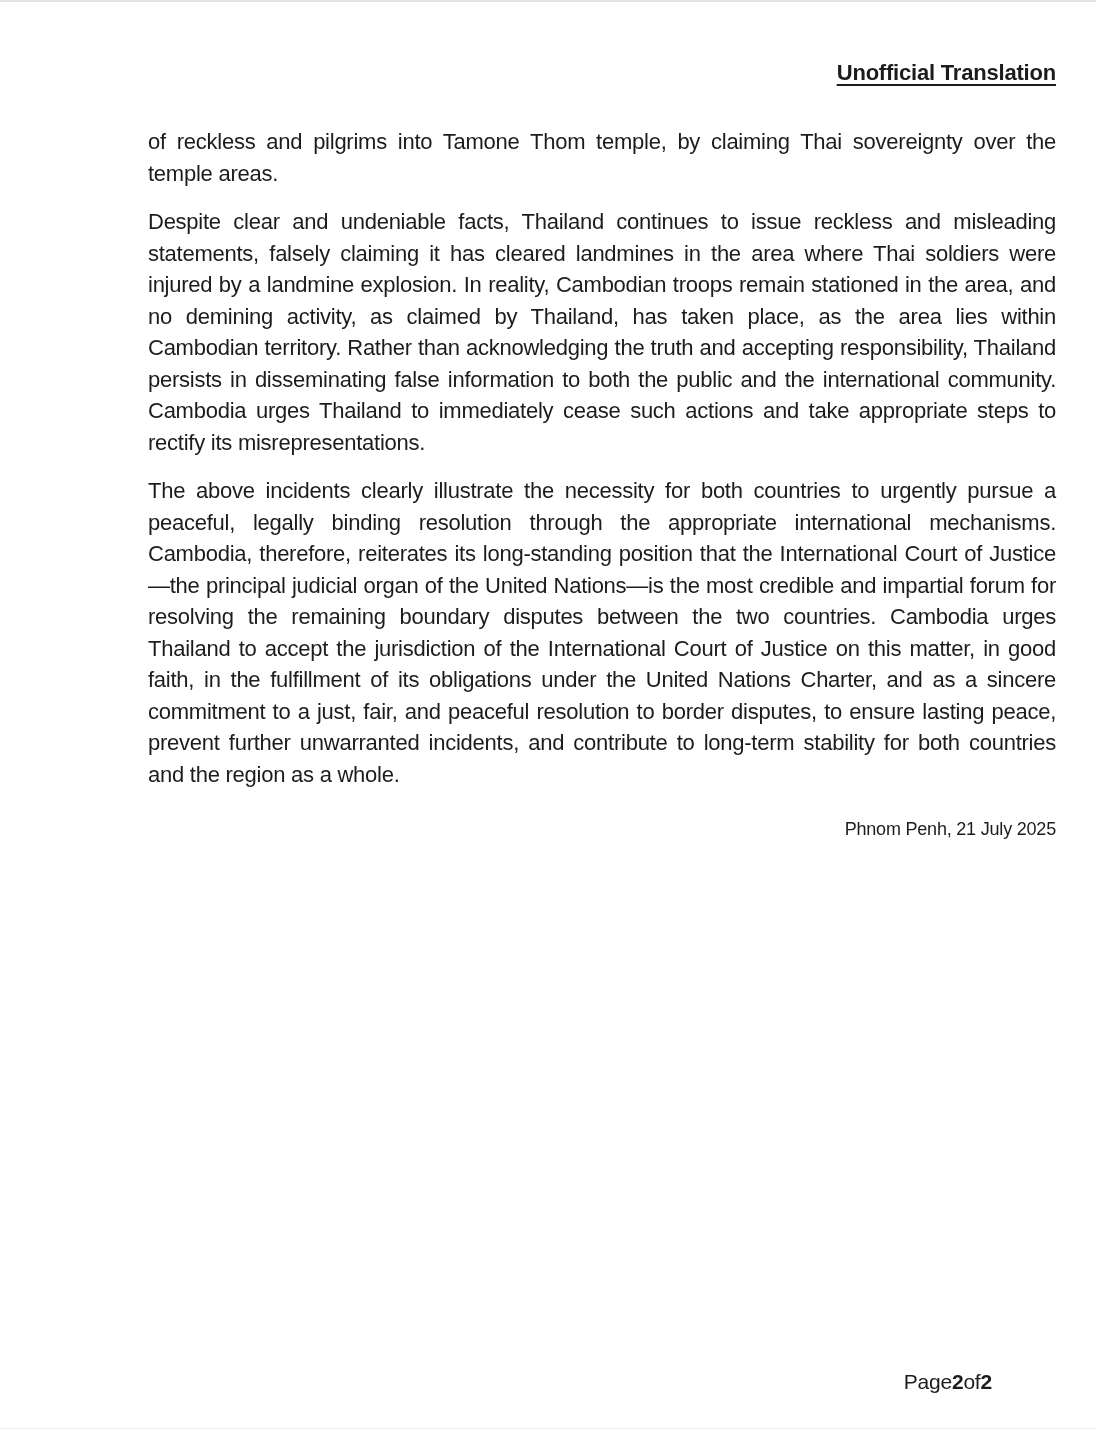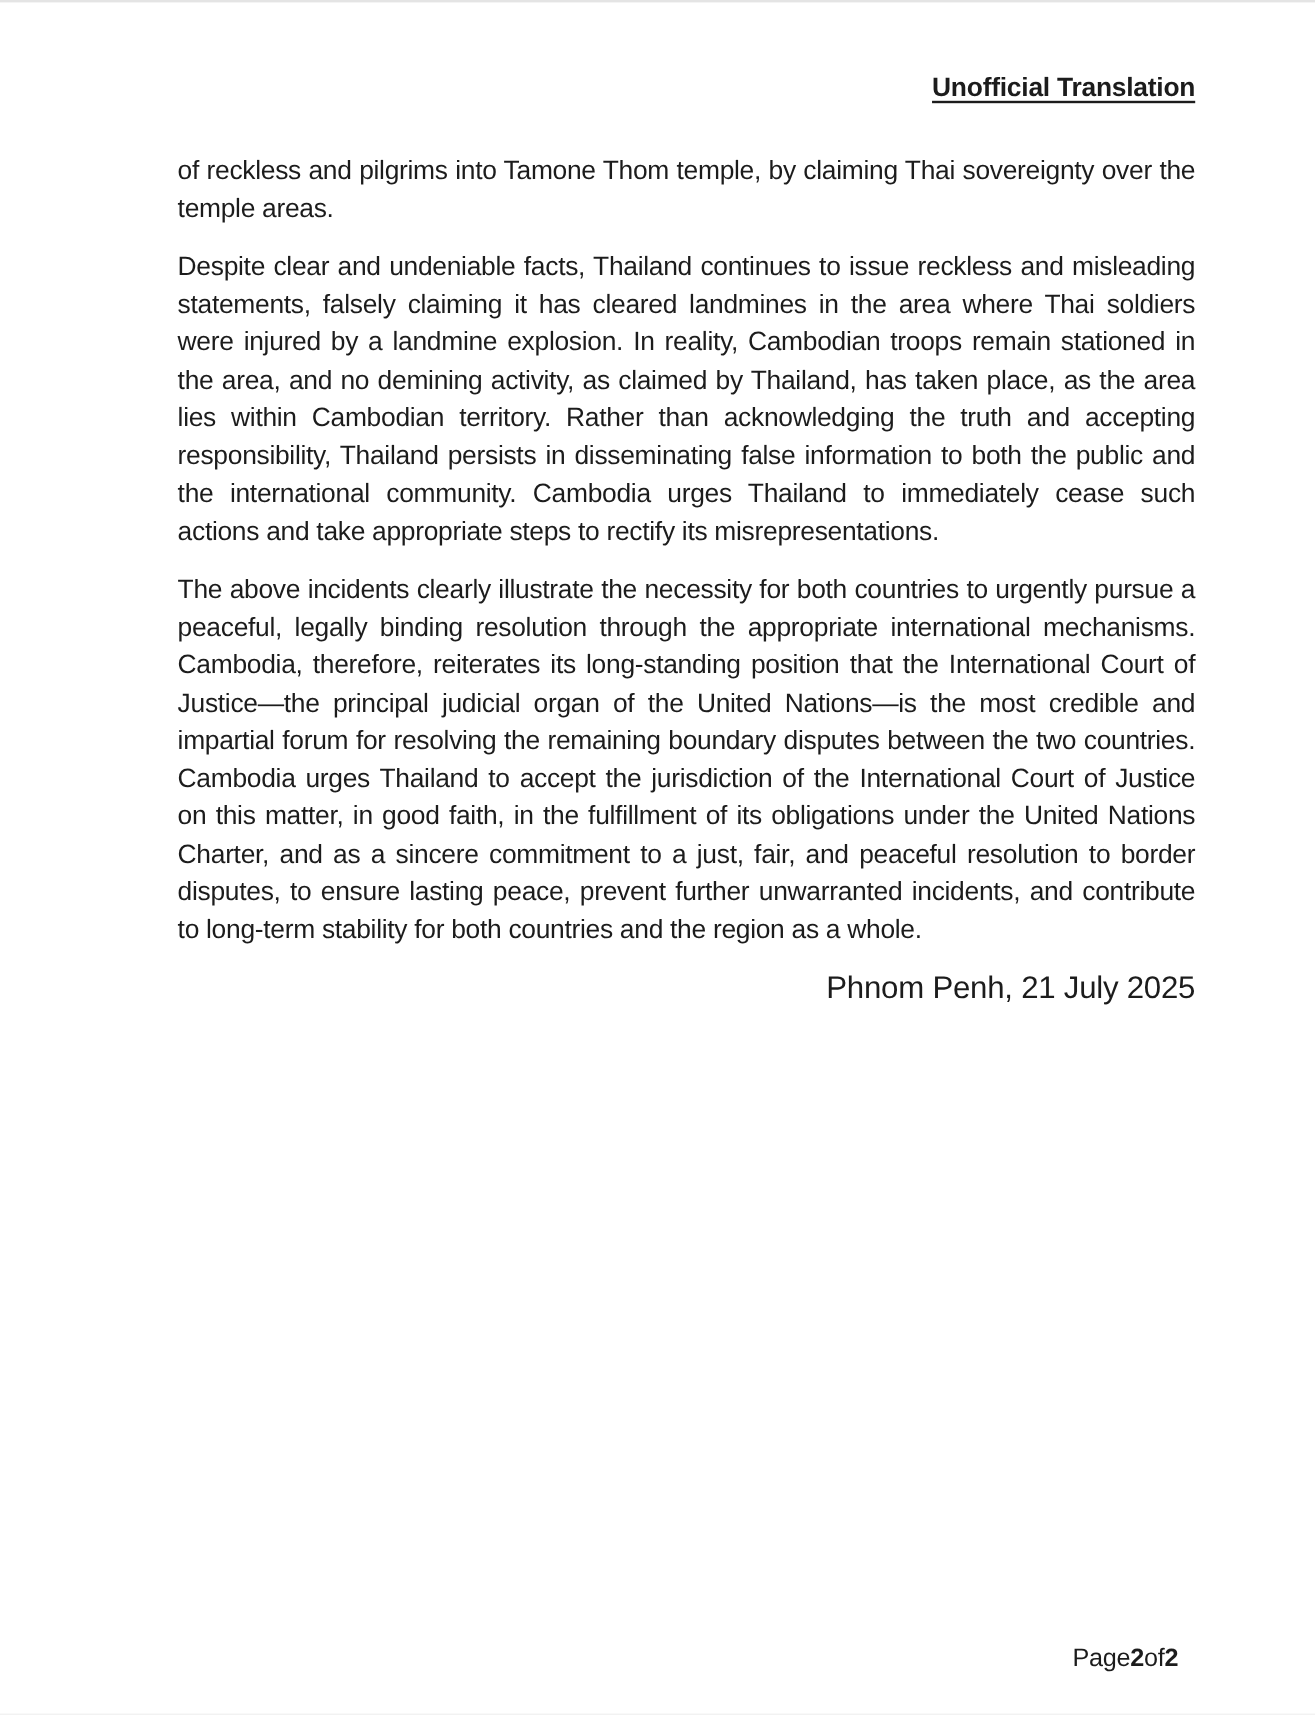--- a/index.html
+++ b/index.html
@@ -23,21 +23,21 @@
     height: 2px;
     background: #e4e4e4;
   }
   .page-bottom-edge {
     position: absolute;
     bottom: 11px; left: 0; right: 0;
     height: 1px;
     background: #efefef;
   }
   .content {
-    padding: 60px 100px 0 148px;
+    padding: 60px 40px 0 148px;
   }
   .header-line {
     text-align: right;
     margin-bottom: 40px;
   }
   .header-label {
     font-size: 22px;
     font-weight: bold;
     text-decoration: underline;
     text-underline-offset: 4px;
@@ -45,27 +45,27 @@
   }
   .body-text p {
     font-size: 22px;
     line-height: 31.5px;
     letter-spacing: -0.25px;
     text-align: justify;
     margin: 0 0 17px 0;
   }
   .dateline {
     text-align: right;
-    font-size: 26px;
+    font-size: 18px;
     letter-spacing: -0.2px;
-    margin-top: 18px;
+    margin-top: 29px;
   }
   .footer {
     position: absolute;
-    right: 114px;
+    right: 104px;
     bottom: 46px;
     font-size: 21px;
     letter-spacing: -0.2px;
     white-space: nowrap;
   }
   .footer .w { font-weight: normal; }
   .footer .n { font-weight: bold; }
   .footer span { display: inline; }
   .sp { display: inline-block; width: 5px; }
 </style>

